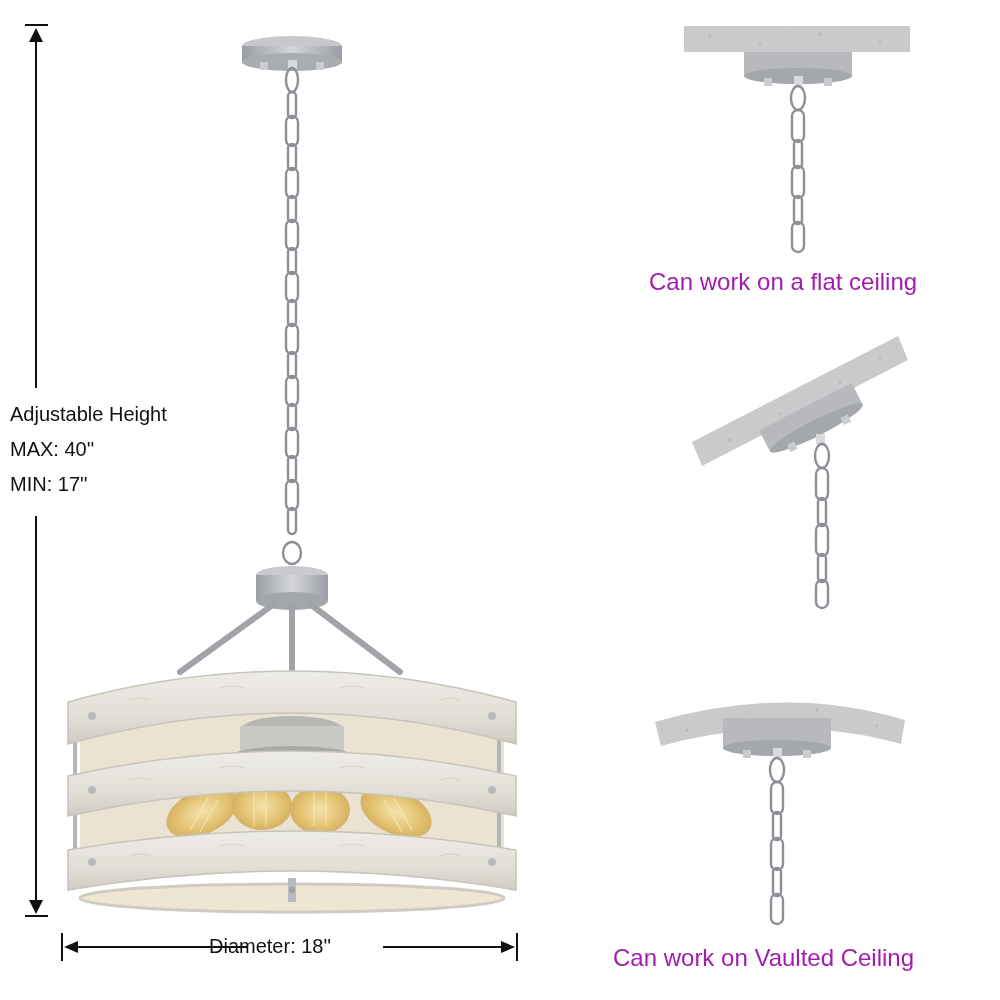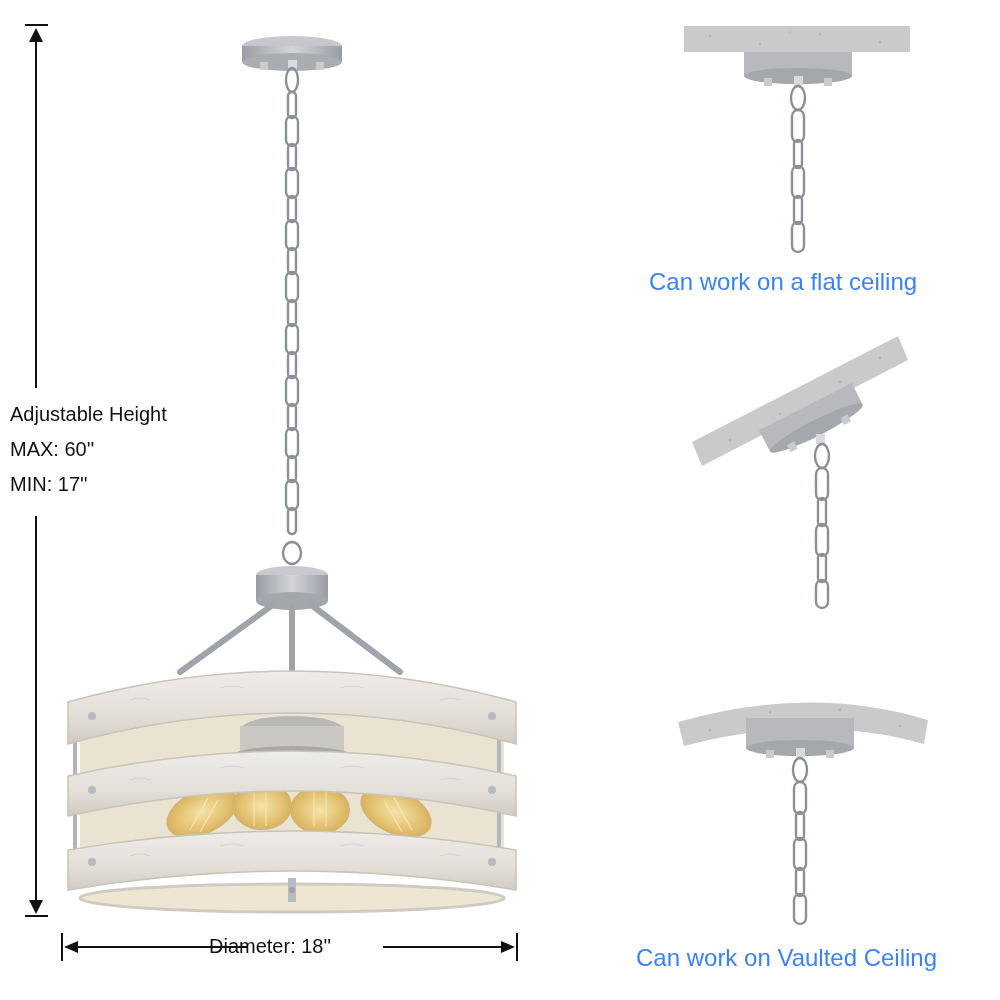--- a/index.html
+++ b/index.html
@@ -1,36 +1,36 @@
 <!DOCTYPE html>
 <html><head>
 <meta charset="utf-8">
 <style>
   html, body { margin:0; padding:0; background:#ffffff; }
   body { width:1000px; height:1000px; position:relative; overflow:hidden;
          font-family:"Liberation Sans", sans-serif; color:#111; }
   .abs { position:absolute; }
   .txt { font-size:20px; line-height:1; white-space:nowrap; color:#111; }
-  .caption { font-size:24px; white-space:nowrap; color:#3b82f6; }
+  .caption { font-size:24px; white-space:nowrap; color:#a21caf; }
   svg { position:absolute; overflow:visible; }
 </style>
 </head>
 <body>
 
 <svg width="60" height="1000" style="left:0;top:0;">
   <line x1="25" y1="25" x2="48" y2="25" stroke="#111" stroke-width="2"></line>
   <polygon points="36,28 29,42 43,42" fill="#111"></polygon>
   <line x1="36" y1="40" x2="36" y2="388" stroke="#111" stroke-width="2"></line>
   <line x1="36" y1="516" x2="36" y2="902" stroke="#111" stroke-width="2"></line>
   <polygon points="36,914 29,900 43,900" fill="#111"></polygon>
   <line x1="25" y1="916" x2="48" y2="916" stroke="#111" stroke-width="2"></line>
 </svg>
 
 <div class="abs txt" style="left:10px;top:404px;">Adjustable Height</div>
-<div class="abs txt" style="left:10px;top:439px;">MAX: 60''</div>
+<div class="abs txt" style="left:10px;top:439px;">MAX: 40''</div>
 <div class="abs txt" style="left:10px;top:474px;">MIN: 17''</div>
 
 <svg width="520" height="40" style="left:50px;top:928px;">
   <line x1="12" y1="5" x2="12" y2="33" stroke="#111" stroke-width="2"></line>
   <polygon points="14,19 28,13 28,25" fill="#111"></polygon>
   <line x1="26" y1="19" x2="197" y2="19" stroke="#111" stroke-width="2"></line>
   <line x1="333" y1="19" x2="452" y2="19" stroke="#111" stroke-width="2"></line>
   <polygon points="465,19 451,13 451,25" fill="#111"></polygon>
   <line x1="467" y1="5" x2="467" y2="33" stroke="#111" stroke-width="2"></line>
 </svg>
@@ -195,21 +195,21 @@
       <ellipse cx="182" cy="126" rx="7" ry="12"></ellipse>
       <rect x="176" y="138" width="12" height="32" rx="6"></rect>
       <rect x="178" y="168" width="8" height="28" rx="4"></rect>
       <rect x="176" y="194" width="12" height="32" rx="6"></rect>
       <rect x="178" y="224" width="8" height="28" rx="4"></rect>
       <rect x="176" y="250" width="12" height="28" rx="6"></rect>
     </g>
   </svg>
 </div>
 
-<div class="abs" style="left:640px;top:690px;width:350px;height:290px;">
+<div class="abs" style="left:617px;top:690px;width:350px;height:290px;">
   <svg width="340" height="240" style="left:0;top:0;">
     <path d="M38,32 Q170,-6 288,30 L284,54 Q170,22 44,56 Z" fill="#c9cacb"></path>
     <g fill="#a7a9ab" opacity="0.6">
       <circle cx="70" cy="40" r="1.5"></circle>
         <circle cx="130" cy="22" r="1.3"></circle>
         <circle cx="200" cy="20" r="1.4"></circle>
         <circle cx="260" cy="36" r="1.2"></circle>
     </g>
     <rect x="106" y="28" width="108" height="30" fill="#b7b9bc"></rect>
     <ellipse cx="160" cy="58" rx="54" ry="8" fill="#a4a7ab"></ellipse>

